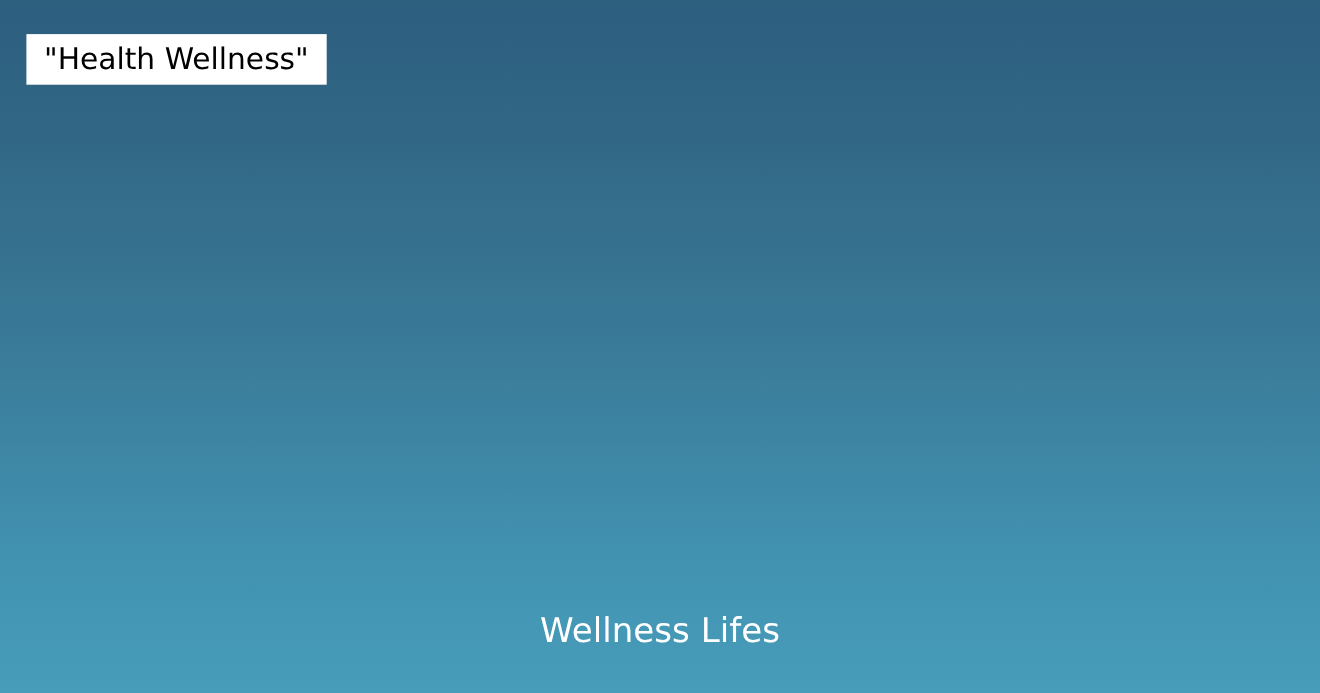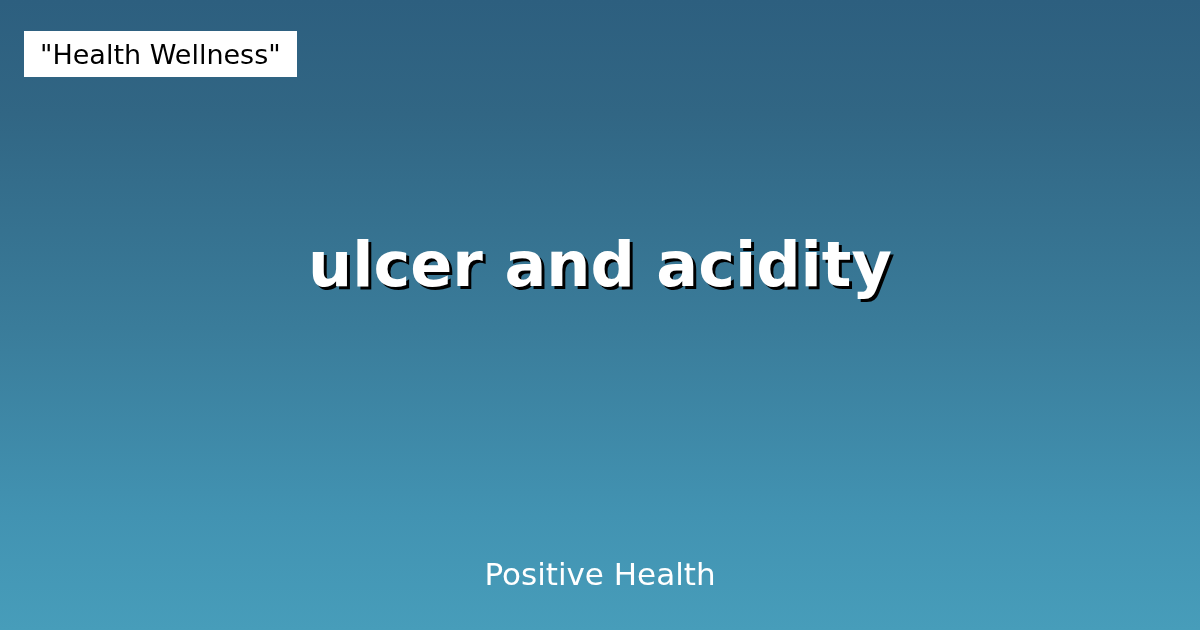--- a/index.html
+++ b/index.html
@@ -91,21 +91,18 @@
 </style>
 </head>
 <body>
 
 <div class="card">
 
   <div class="category-badge">
     <span class="category-badge-label">"Health Wellness"</span>
   </div>
 
-  <div class="headline-wrap">
-    <h1 class="headline">ulcer and acidity</h1>
-  </div>
 
   <div class="footer-wrap">
-    <span class="footer-brand">Positive Health</span>
+    <span class="footer-brand">Wellness Lifes</span>
   </div>
 
 </div>
 
 </body></html>

